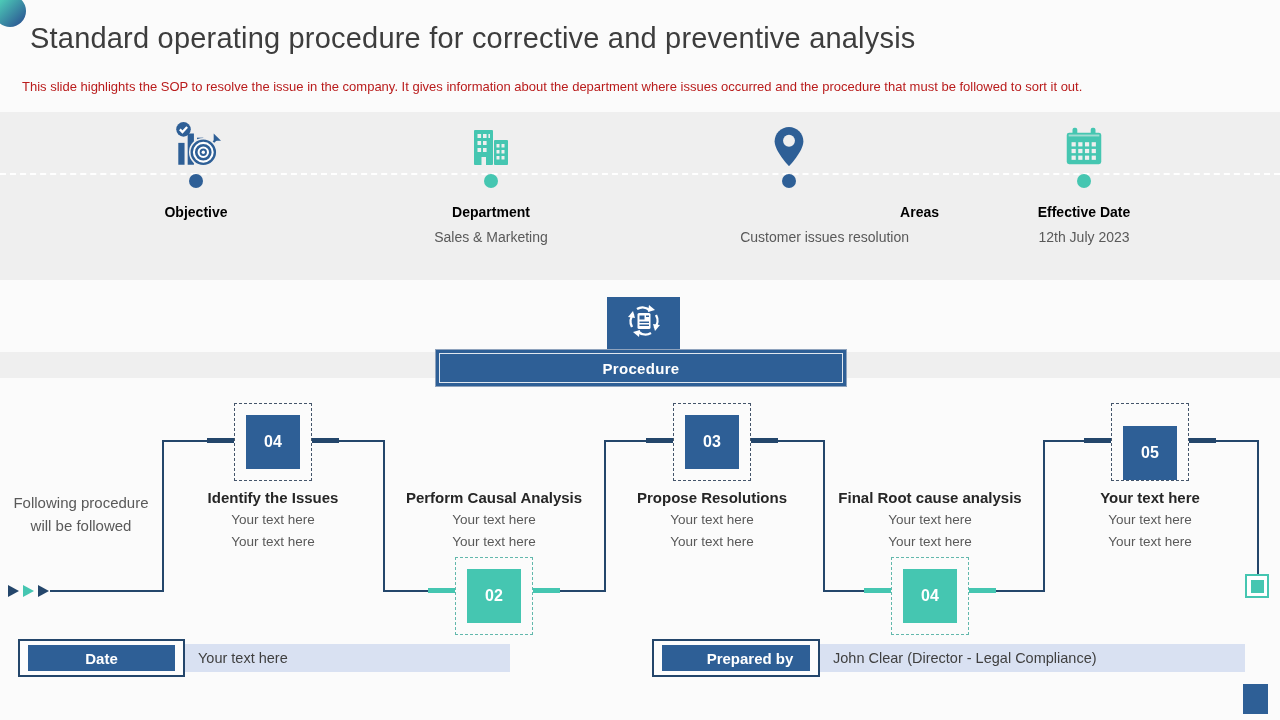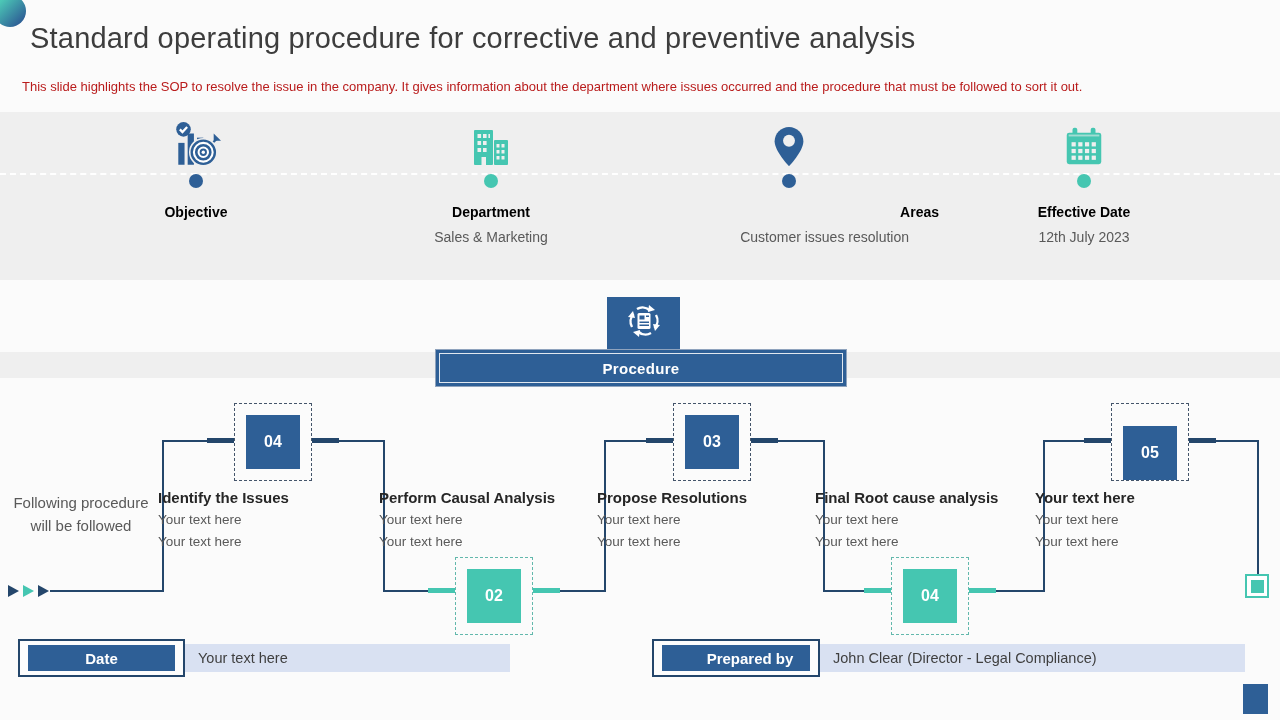--- a/index.html
+++ b/index.html
@@ -37,21 +37,21 @@
 
   
   .tl-line { position:absolute; background:#24466b; }
   .tick { position:absolute; width:27px; height:5px; }
   .tick-navy { background:#24466b; } .tick-teal { background:#45c6b1; }
   .dash-box { position:absolute; width:78px; height:78px; background:#fbfbfb; border:1px dashed #44546a; }
   .dash-box.teal { border-color:#62b8ac; }
   .step-square { position:absolute; width:54px; height:54px; display:flex; align-items:center; justify-content:center;
     color:#ffffff; font-weight:bold; font-size:16px; }
   .sq-blue { background:#2e5f96; } .sq-teal { background:#45c6b1; }
-  .step-text { position:absolute; top:487px; width:230px; text-align:left; }
+  .step-text { position:absolute; top:487px; width:230px; text-align:center; }
   .step-title { font-size:15px; font-weight:bold; color:#262626; line-height:22px; }
   .step-line { font-size:13.5px; color:#595959; line-height:22px; }
   .intro-text { position:absolute; left:10px; top:491px; width:142px; text-align:center; font-size:15px; color:#595959; line-height:23px; }
   .tri { position:absolute; width:0; height:0; border-top:6px solid transparent; border-bottom:6px solid transparent; }
   .tri-navy { border-left:11px solid #24466b; } .tri-teal { border-left:11px solid #45c6b1; }
   .end-square { position:absolute; left:1245px; top:574px; width:24px; height:24px; border:2px solid #45c6b1; background:#ffffff;
     display:flex; align-items:center; justify-content:center; }
   .end-square-inner { width:13px; height:13px; background:#45c6b1; }
 
   

